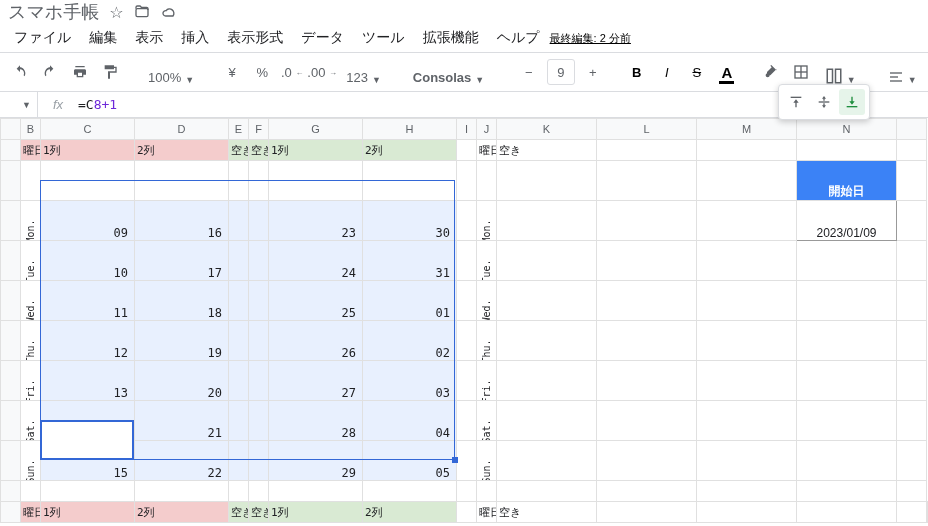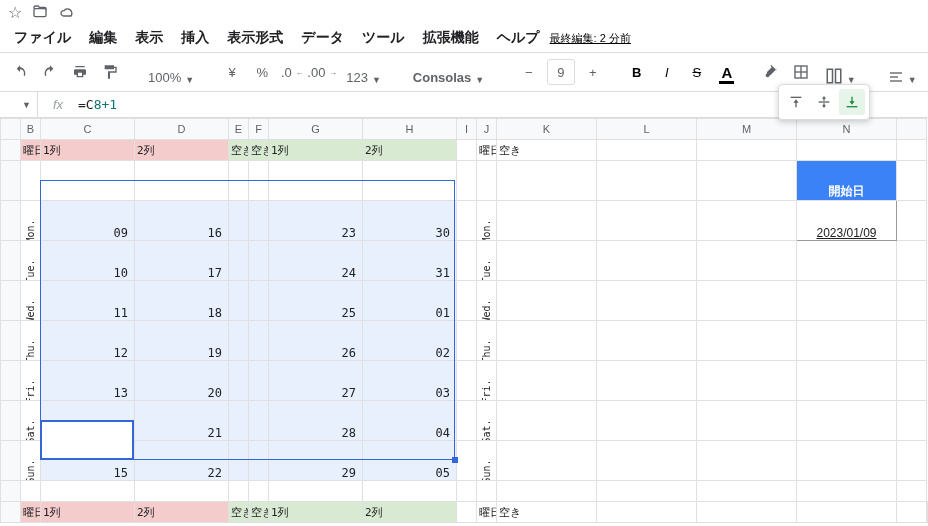--- a/index.html
+++ b/index.html
@@ -26,42 +26,42 @@
     overflow:hidden;
     background:#fff;
     position:relative;
   }
   
   .titlebar{display:flex;align-items:center;padding:2px 8px;gap:10px;height:24px;}
   .doc-title{font-size:18px;color:#5f6368;letter-spacing:0;}
   .title-icon{color:#5f6368;font-size:16px;display:inline-flex;}
   
   .menubar{display:flex;align-items:center;gap:2px;padding:2px 6px;height:28px;font-size:14px;}
-  .menubar .mi{padding:4px 8px;border-radius:3px;color:#202124;font-weight:bold;}
+  .menubar .mi{padding:4px 8px;border-radius:3px;color:#202124;}
   .last-edit{color:#000000;text-decoration:underline;font-size:11px;}
   
   .toolbar{
     display:flex;align-items:center;gap:6px;
     border-top:1px solid var(--toolbar-sep);
     border-bottom:1px solid var(--toolbar-sep);
     padding:4px 8px;height:40px;font-size:13px;color:#5f6368;
   }
   .tb-btn{display:inline-flex;align-items:center;justify-content:center;min-width:24px;height:26px;padding:0 4px;border-radius:3px;}
   .tb-sep{width:1px;height:20px;background:var(--toolbar-sep);margin:0 4px;}
   .tb-drop{display:inline-flex;align-items:flex-end;gap:4px;padding:0 6px;height:26px;}
   .caret{font-size:9px;color:#5f6368;}
   .tb-drop.font{min-width:90px;font-weight:bold;}
   .A-color{position:relative;font-weight:bold;color:#000;font-size:15px;}
   .A-color::after{content:"";position:absolute;left:-2px;right:-2px;bottom:-3px;height:3px;background:#000;}
   
   .fxbar{display:flex;align-items:center;height:26px;border-bottom:1px solid var(--toolbar-sep);font-size:13px;}
   .namebox{width:38px;text-align:center;color:#5f6368;border-right:1px solid var(--toolbar-sep);height:100%;display:flex;align-items:center;justify-content:flex-end;padding-right:6px;}
   .fx{font-style:italic;color:#9aa0a6;width:40px;text-align:center;}
   .formula{font-family:Consolas,monospace;font-size:13px;}
-  .formula .num{color:#0f766e;}
+  .formula .num{color:#6d28d9;}
 
   
   .grid{position:relative;}
   table{border-collapse:collapse;table-layout:fixed;width:928px;}
   th,td{
     border:1px solid var(--border);
     height:21px;
     padding:0;
     font-size:12px;
     font-family:Consolas,monospace;
@@ -87,21 +87,21 @@
   }
   tr.tall td{height:40px;vertical-align:bottom;}
   td.num{text-align:right;padding-right:6px;margin-left:46px;}
   td.vtext{font-size:10px;}
   td.vtext span{display:inline-block;transform:rotate(-90deg);transform-origin:center;white-space:nowrap;width:18px;text-align:center;}
   td.red{background:var(--red-fill);}
   td.green{background:var(--green-fill);}
   td.bluef{background:var(--blue-fill);}
   td.label{padding-left:2px;font-size:11px;}
   td.dark{background:#3b82f6;color:#fff;text-align:center;font-family:Arial,sans-serif;font-size:12px;font-weight:bold;margin-left:48px;}
-  td.date{text-align:center;border:1px solid #999;font-family:Arial,sans-serif;font-size:12px;text-decoration:underline;}
+  td.date{text-align:center;border:1px solid #999;font-family:Arial,sans-serif;font-size:12px;}
 
   
   .sel-range{position:absolute;border:1px solid var(--blue-sel);pointer-events:none;}
   .sel-active{position:absolute;border:2px solid var(--blue-sel);background:#fff;pointer-events:none;}
   .sel-handle{position:absolute;width:6px;height:6px;background:var(--blue-sel);pointer-events:none;}
 
   
   .popover{
     position:absolute;
     top:84px; right:58px;
@@ -116,20 +116,21 @@
   }
   .popover .opt{width:26px;height:26px;display:flex;align-items:center;justify-content:center;border-radius:3px;}
   .popover .opt.active{background:#e6f4ea;color:var(--accent-green);}
 
   svg{display:block;}
 </style>
 </head>
 <body>
 
 <div class="titlebar">
+  <span class="doc-title">スマホ手帳</span>
   <span class="title-icon">☆</span>
   <span class="title-icon">
     <svg width="16" height="16" viewBox="0 0 24 24" fill="none" stroke="#5f6368" stroke-width="2">
         <path d="M3 7V5a2 2 0 0 1 2-2h4l2 2h8a2 2 0 0 1 2 2v2"></path>
         <rect x="3" y="7" width="18" height="12" rx="2"></rect>
       </svg>
   </span>
   <span class="title-icon">
     <svg width="18" height="16" viewBox="0 0 24 24" fill="none" stroke="#5f6368" stroke-width="2">
         <path d="M18 18H7a4 4 0 1 1 .6-7.95A6 6 0 1 1 18 18z"></path>

